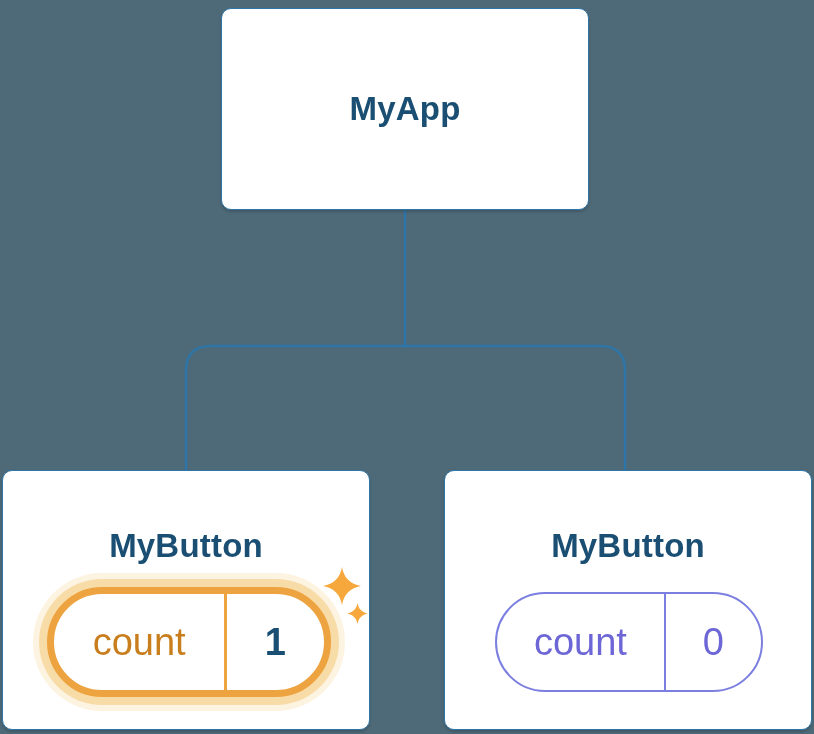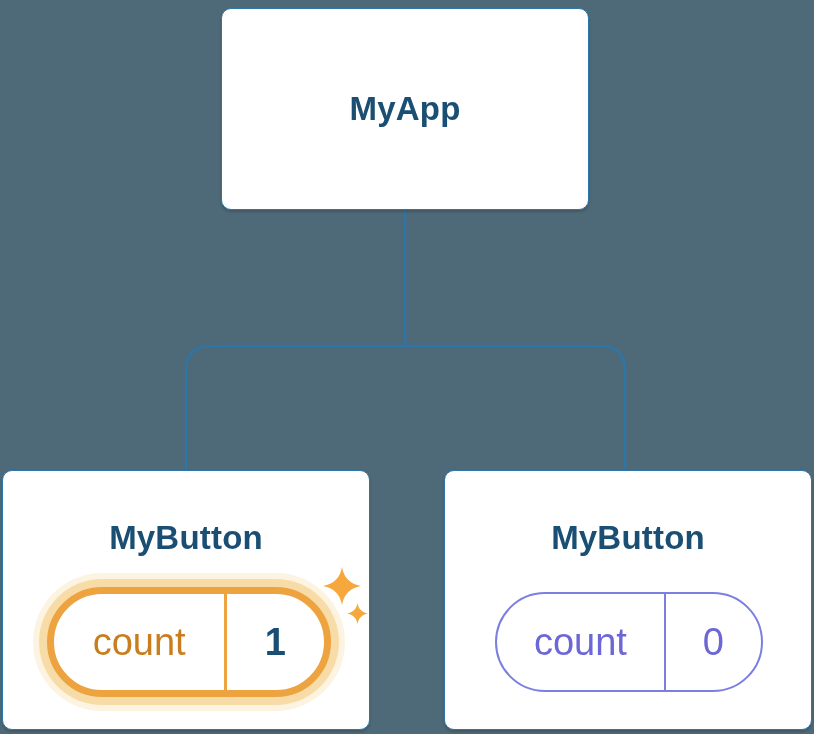--- a/index.html
+++ b/index.html
@@ -54,21 +54,21 @@
   .child-node.right { left: 444px; }
   .node-title {
     font-size: 33px;
     font-weight: 700;
     color: var(--title);
     letter-spacing: 0.2px;
   }
   .child-node .node-title {
     position: absolute;
     left: 0; right: 0;
-    top: 48px;
+    top: 56px;
     text-align: center;
   }
   .pill {
     position: absolute;
     display: flex;
     align-items: stretch;
     background: var(--card-bg);
   }
   .pill-highlight {
     left: 44px; top: 116px;

